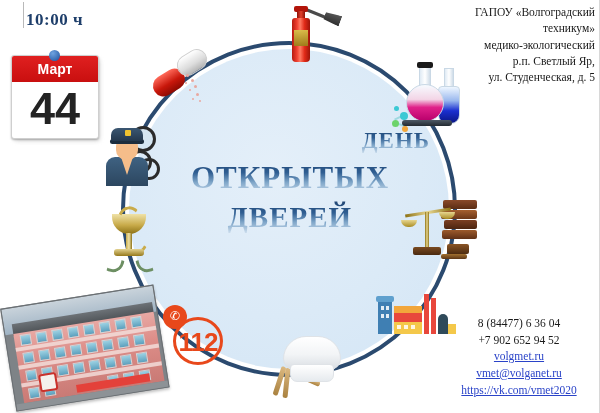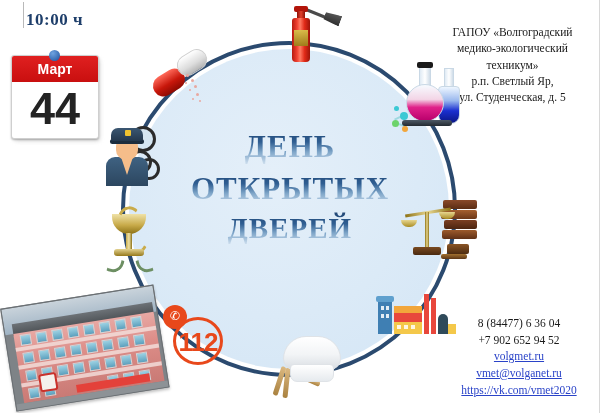--- a/index.html
+++ b/index.html
@@ -24,21 +24,21 @@
 
   
   .title{position:absolute;left:150px;top:126px;width:280px;text-align:center;
          line-height:1.34;}
   .title .ln{display:block;font-weight:bold;letter-spacing:1px;
              font-family:"Liberation Serif", serif;
              background:linear-gradient(180deg,#1d3f6b 0%,#2f5e92 38%,#7fa6c9 62%,#e8f1fa 100%);
              -webkit-background-clip:text;background-clip:text;color:transparent;
              -webkit-text-fill-color:transparent;
              text-shadow:none;}
-  .ln1{font-size:31px;}
+  .ln1{font-size:23px;text-align:right;}
   .ln2{font-size:31px;}
   .ln3{font-size:29px;}
 
   
   .time{position:absolute;left:26px;top:10px;font-size:17px;font-weight:bold;
         color:#1f3f6b;font-family:"Liberation Serif", serif;letter-spacing:.5px;}
 
   
   .calendar{position:absolute;left:11px;top:55px;width:86px;height:84px;}
   .cal-shadow{position:absolute;left:3px;top:4px;width:86px;height:82px;
@@ -48,21 +48,21 @@
             box-shadow:0 1px 2px rgba(0,0,0,.25);}
   .cal-head{height:26px;background:linear-gradient(180deg,#e02020 0%,#c90f0f 100%);
             color:#ffffff;font-size:14px;font-weight:bold;text-align:center;
             line-height:26px;font-family:"Liberation Sans", sans-serif;}
   .cal-num{height:56px;line-height:54px;text-align:center;font-size:45px;
            font-weight:bold;color:#232323;font-family:"Liberation Sans", sans-serif;}
   .cal-pin{position:absolute;left:38px;top:-5px;width:11px;height:11px;border-radius:50%;
            background:radial-gradient(circle at 35% 30%,#6fa3e0,#1c4f9c);z-index:3;}
 
   
-  .org{position:absolute;left:430px;top:24px;width:165px;text-align:center;
+  .org{position:absolute;left:430px;top:4px;width:165px;text-align:right;
        font-size:11.5px;line-height:1.42;color:#1a1a1a;
        font-family:"Liberation Serif", serif;}
   .contacts{position:absolute;left:440px;top:315px;width:158px;text-align:center;
             font-size:11.5px;line-height:1.45;color:#1a1a1a;
             font-family:"Liberation Serif", serif;}
   .contacts .lnk{color:#2a43c8;text-decoration:underline;display:block;}
 
   
   .ic{position:absolute;}
 
@@ -234,22 +234,22 @@
     <div class="cal-shadow"></div>
     <div class="cal-pin"></div>
     <div class="cal-body">
       <div class="cal-head">Март</div>
       <div class="cal-num">44</div>
     </div>
   </div>
 
   <div class="org">
     <div>ГАПОУ «Волгоградский</div>
+    <div>техникум»</div>
     <div>медико-экологический</div>
-    <div>техникум»</div>
     <div>р.п. Светлый Яр,</div>
     <div>ул. Студенческая, д. 5</div>
   </div>
 
   <div class="contacts">
     <div>8 (84477) 6 36 04</div>
     <div>+7 902 652 94 52</div>
     <a class="lnk" href="#">volgmet.ru</a>
     <a class="lnk" href="#">vmet@volganet.ru</a>
     <a class="lnk" href="#">https://vk.com/vmet2020</a>

